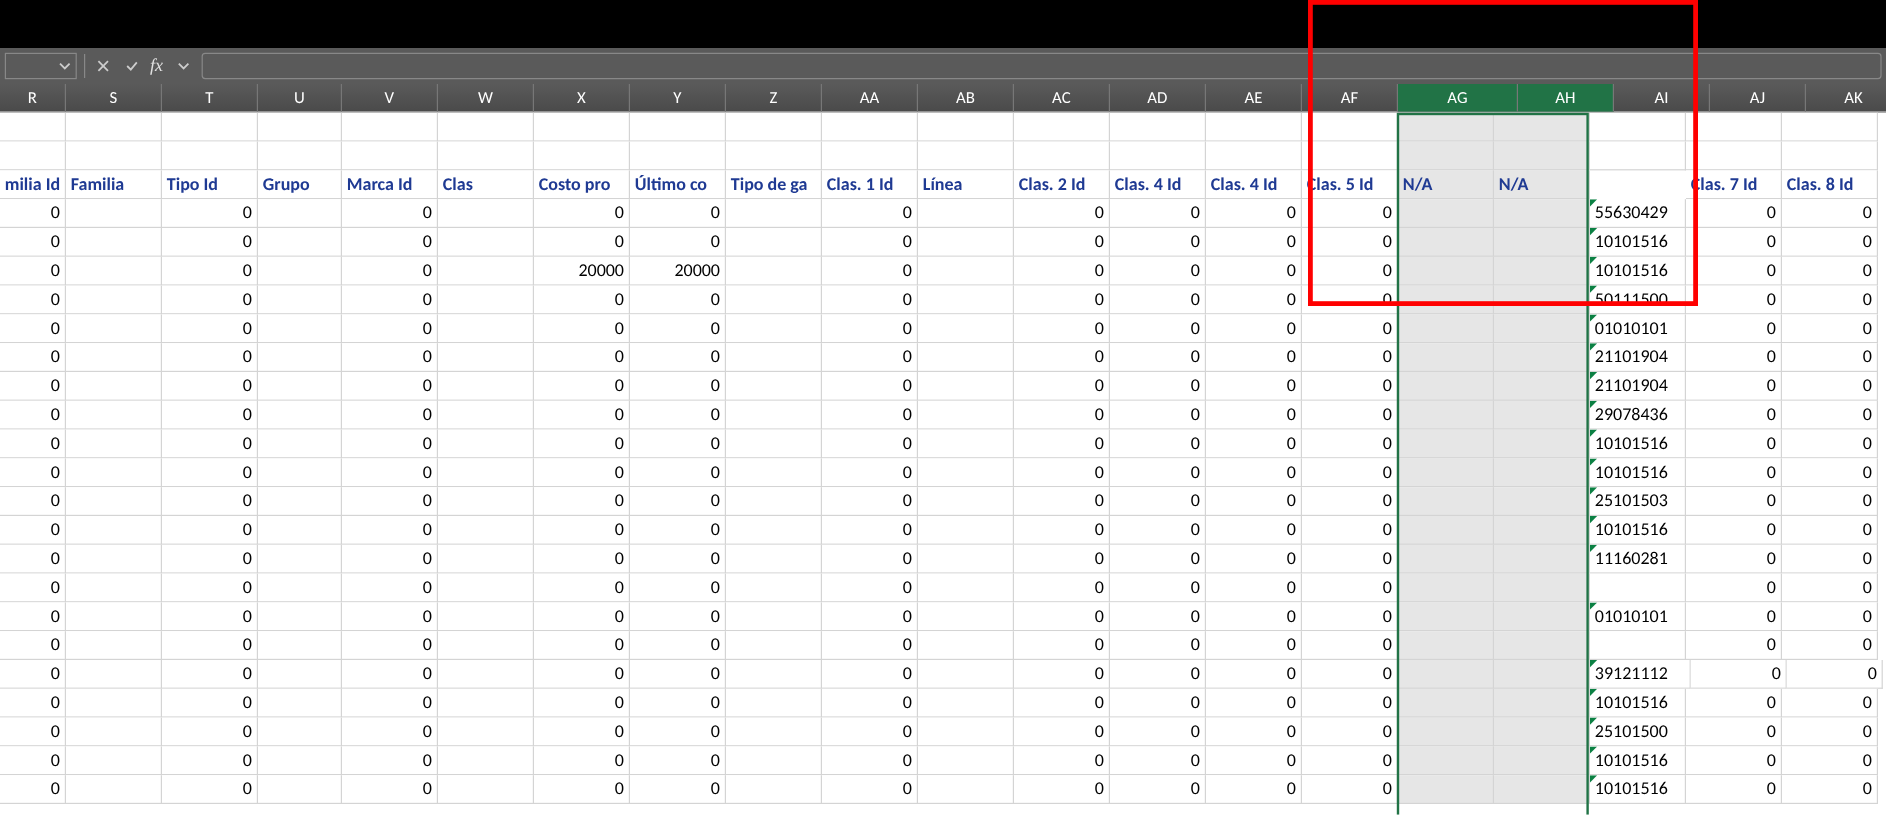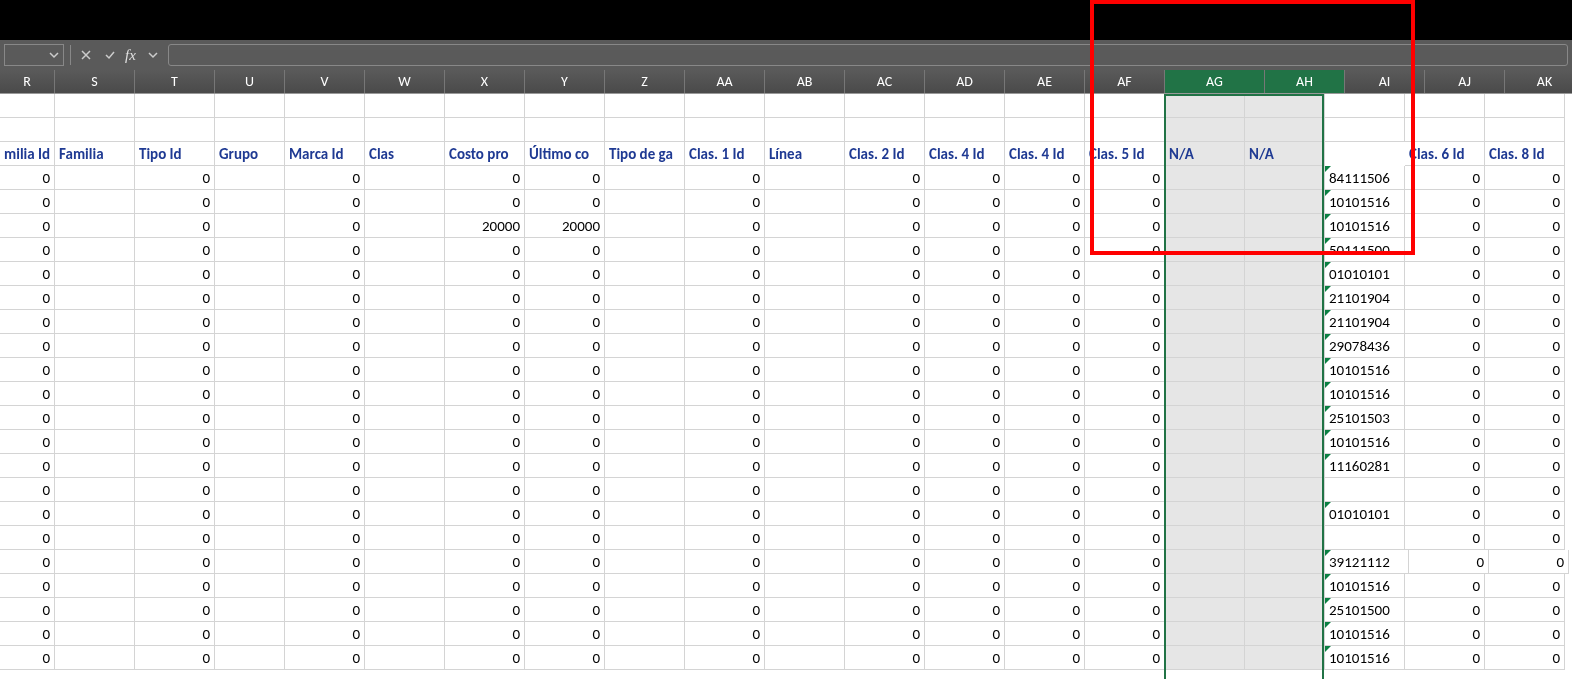--- a/index.html
+++ b/index.html
@@ -137,42 +137,42 @@
         <div class="cell hdr" style="width: 80px;">Tipo de ga</div>
         <div class="cell hdr" style="width: 80px;">Clas. 1 Id</div>
         <div class="cell hdr" style="width: 80px;">Línea</div>
         <div class="cell hdr" style="width: 80px;">Clas. 2 Id</div>
         <div class="cell hdr" style="width: 80px;">Clas. 4 Id</div>
         <div class="cell hdr" style="width: 80px;">Clas. 4 Id</div>
         <div class="cell hdr" style="width: 80px;">Clas. 5 Id</div>
         <div class="cell selcol hdr" style="width: 80px;">N/A</div>
         <div class="cell selcol hdr" style="width: 80px;">N/A</div>
         <div class="cell hdr" style="width: 80px; margin-top: 28px;">Clave SAT</div>
-        <div class="cell hdr" style="width: 80px;">Clas. 6 Id</div>
+        <div class="cell hdr" style="width: 80px;">Clas. 7 Id</div>
         <div class="cell hdr" style="width: 80px;">Clas. 8 Id</div>
       </div>
       <div class="row">
         <div class="cell num" style="width: 55px;">0</div>
         <div class="cell" style="width: 80px;"></div>
         <div class="cell num" style="width: 80px;">0</div>
         <div class="cell" style="width: 70px;"></div>
         <div class="cell num" style="width: 80px;">0</div>
         <div class="cell" style="width: 80px;"></div>
         <div class="cell num" style="width: 80px;">0</div>
         <div class="cell num" style="width: 80px;">0</div>
         <div class="cell" style="width: 80px;"></div>
         <div class="cell num" style="width: 80px;">0</div>
         <div class="cell" style="width: 80px;"></div>
         <div class="cell num" style="width: 80px;">0</div>
         <div class="cell num" style="width: 80px;">0</div>
         <div class="cell num" style="width: 80px;">0</div>
         <div class="cell num" style="width: 80px;">0</div>
         <div class="cell selcol" style="width: 80px;"></div>
         <div class="cell selcol" style="width: 80px;"></div>
-        <div class="cell textflag" style="width: 80px;">84111506</div>
+        <div class="cell textflag" style="width: 80px;">55630429</div>
         <div class="cell num" style="width: 80px;">0</div>
         <div class="cell num" style="width: 80px;">0</div>
       </div>
       <div class="row">
         <div class="cell num" style="width: 55px;">0</div>
         <div class="cell" style="width: 80px;"></div>
         <div class="cell num" style="width: 80px;">0</div>
         <div class="cell" style="width: 70px;"></div>
         <div class="cell num" style="width: 80px;">0</div>
         <div class="cell" style="width: 80px;"></div>

